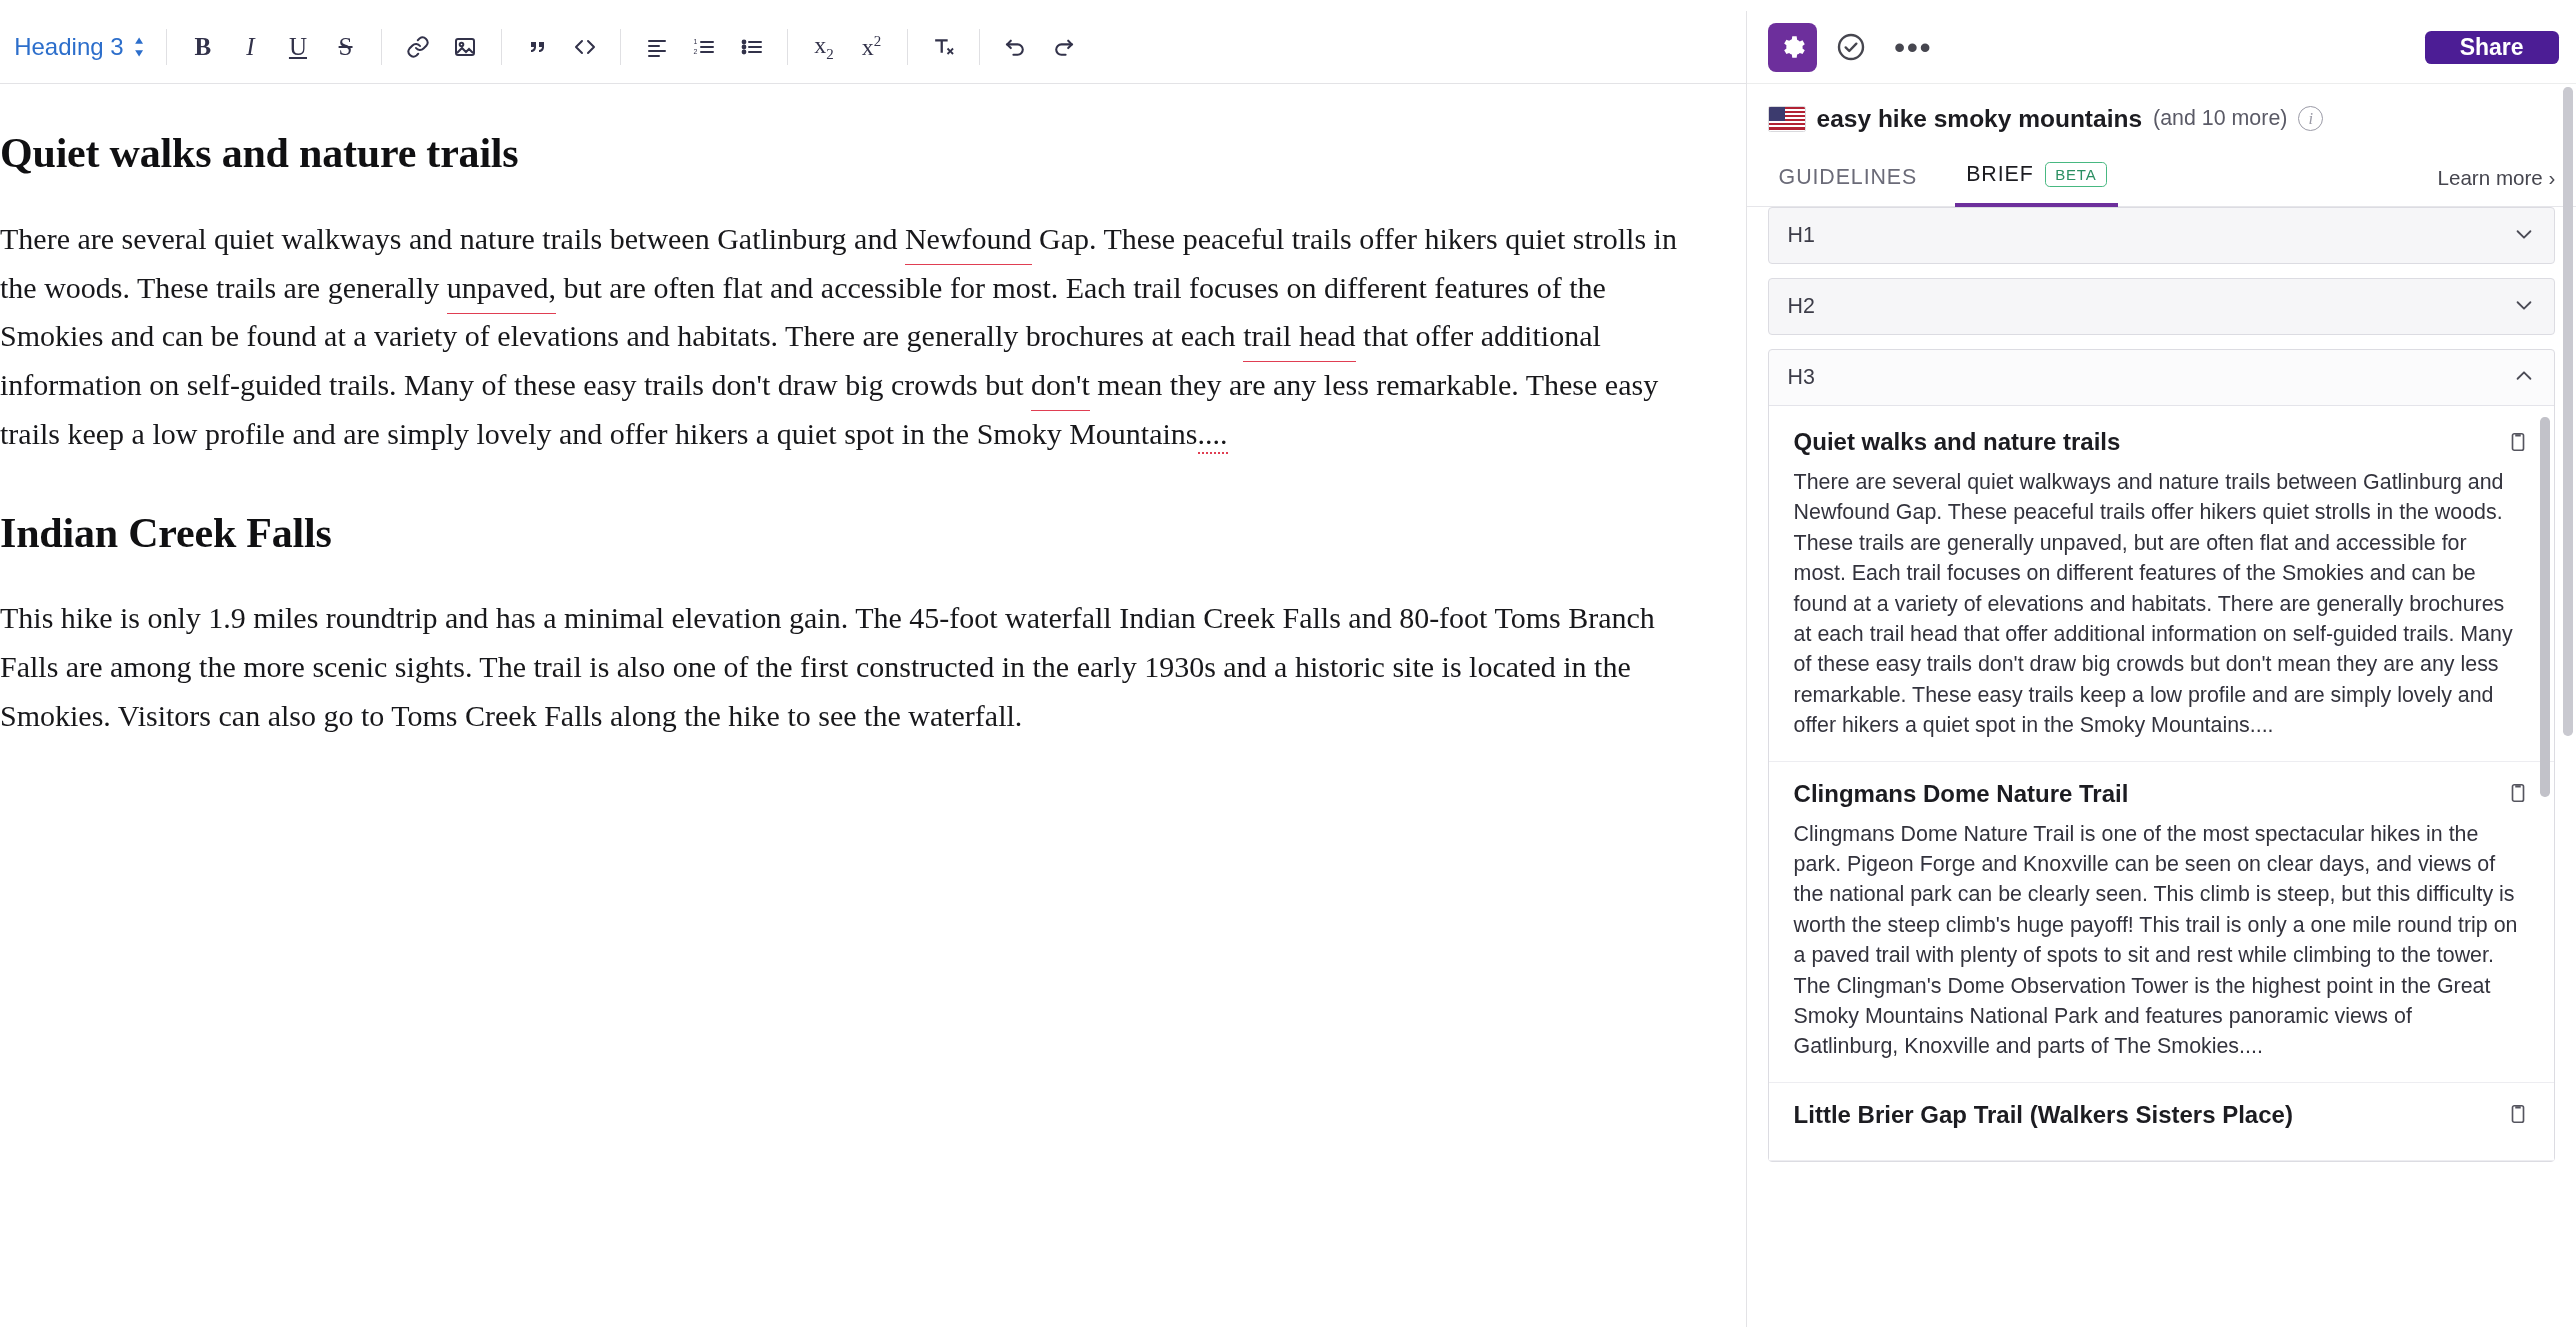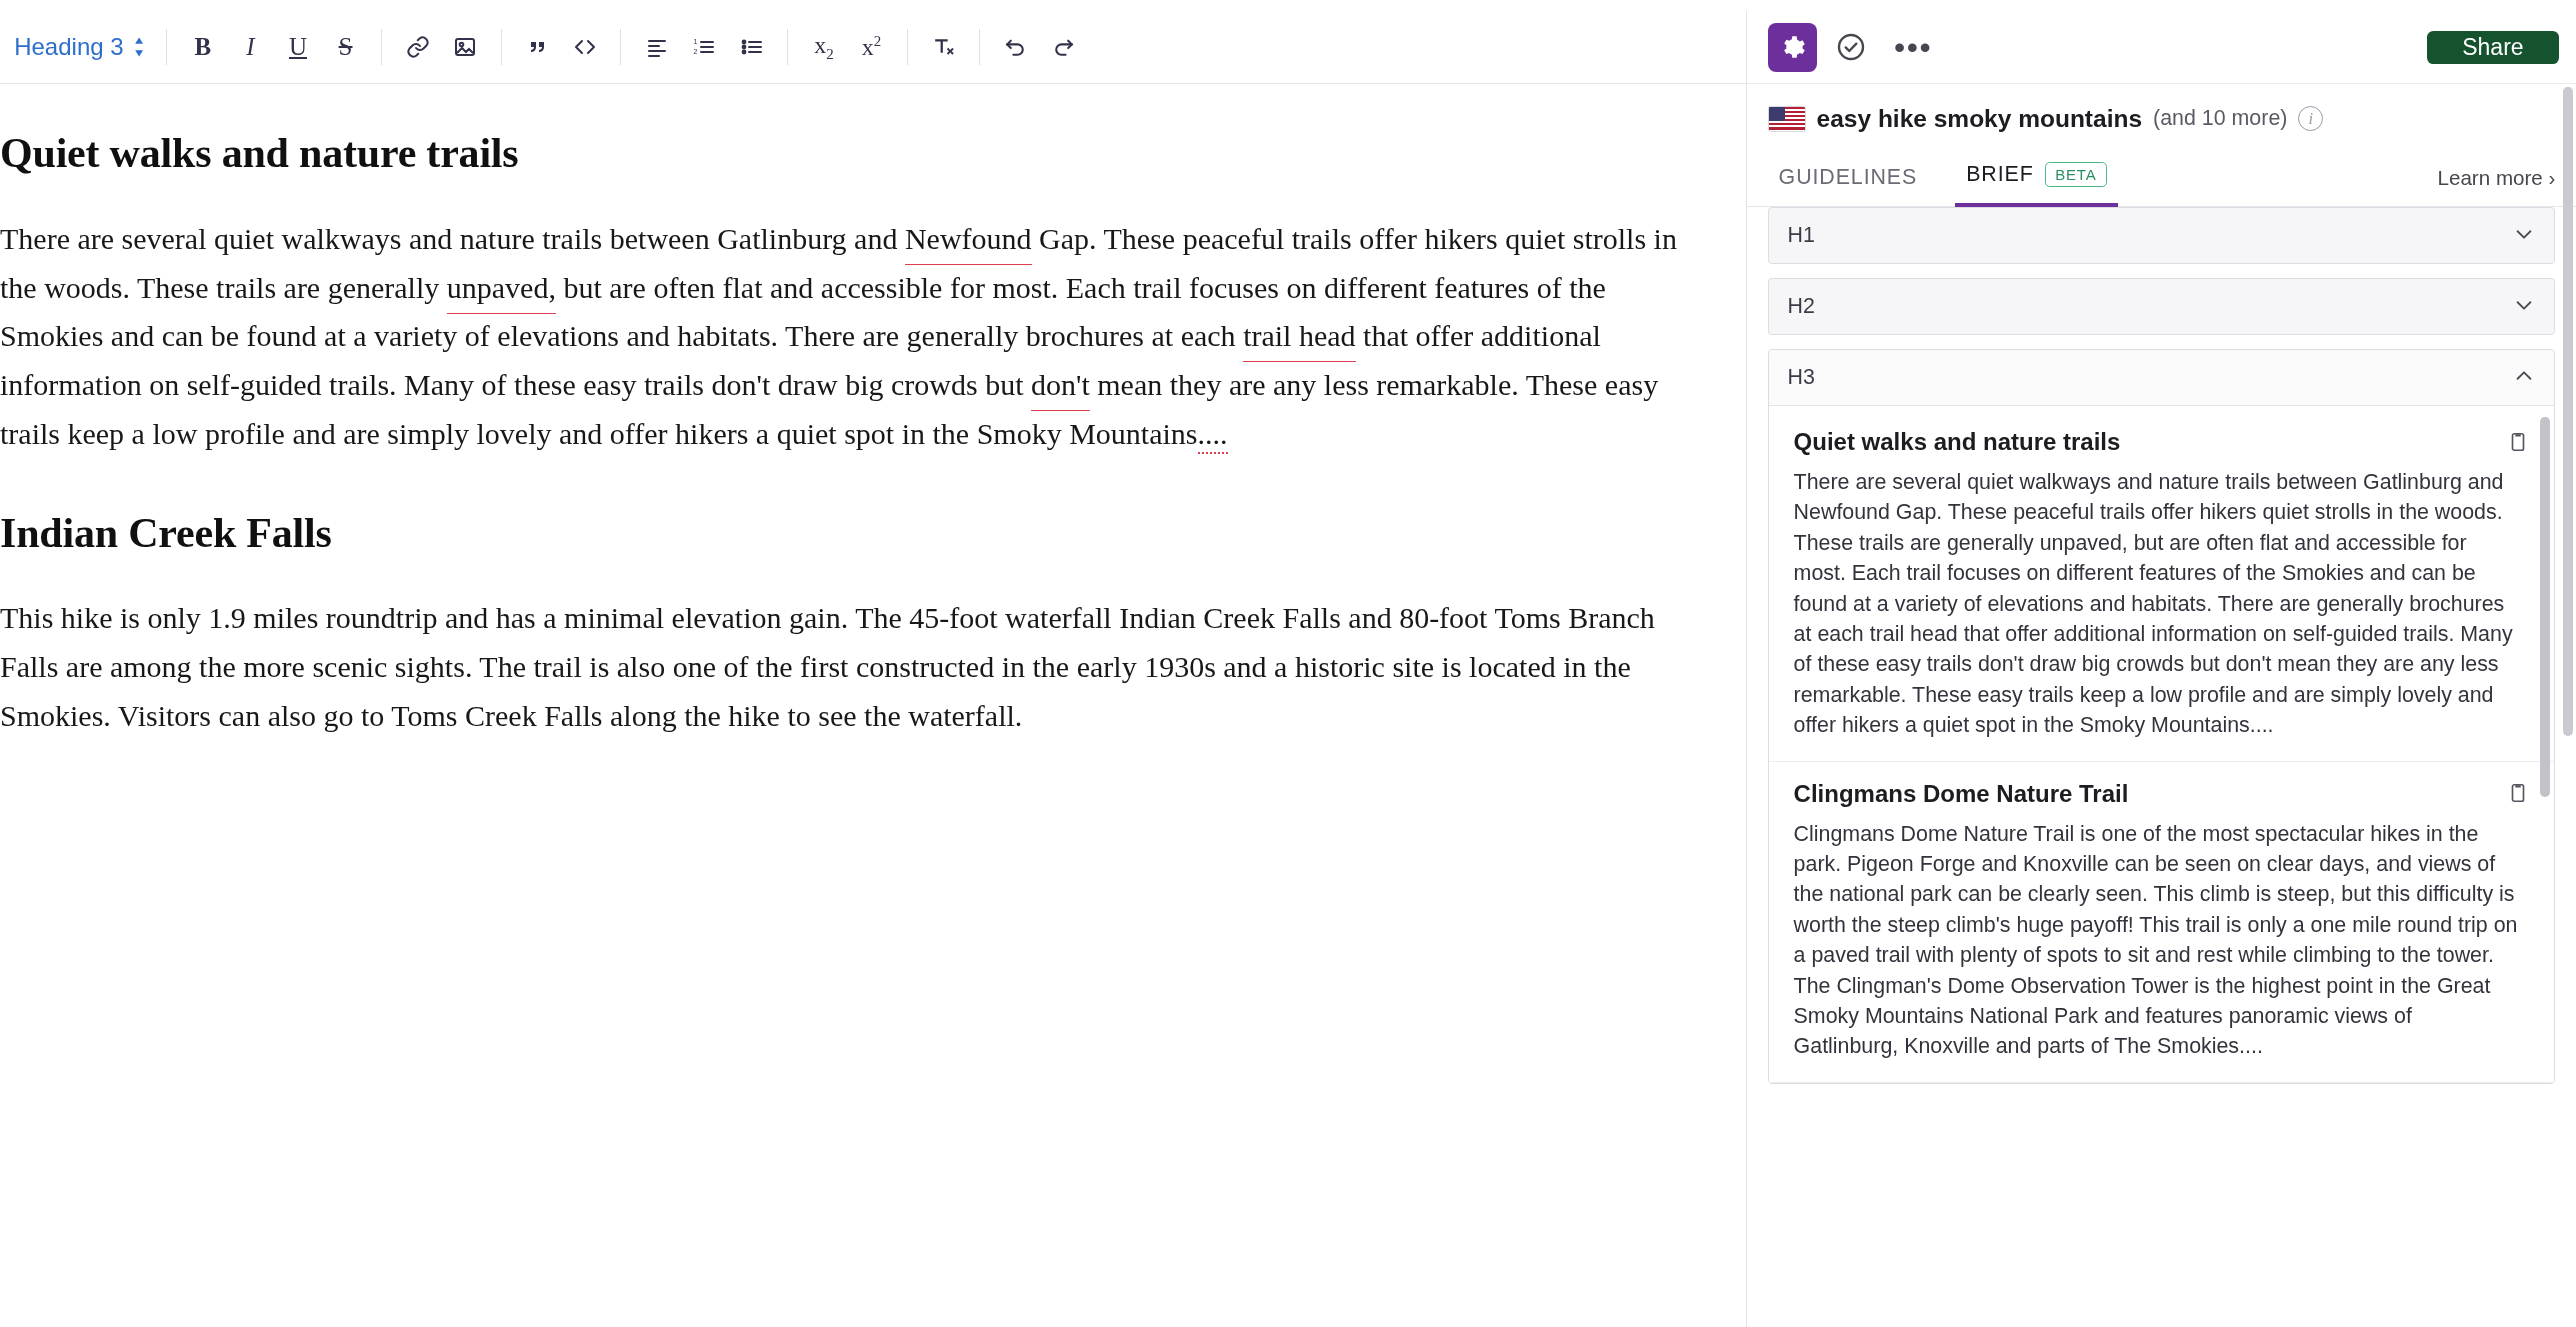--- a/index.html
+++ b/index.html
@@ -124,27 +124,27 @@
     border-radius: 6.3px;
   }
   .dots {
     font-size: 32px; color: #46464f; letter-spacing: 1.6px;
     line-height: 14.2px;
     cursor: pointer;
     padding: 0 8px;
   }
   .share-btn {
     margin-left: auto;
-    background: #14532d;
+    background: #4c1d95;
     color: #fff;
     font-size: 23px;
     padding: 3px 35px;
     border-radius: 6.3px;
     cursor: pointer;
-    font-weight: 400;
+    font-weight: 700;
   }
 
   .kw-row {
     display: flex;
     align-items: center;
     gap: 11px;
     padding: 20.6px 20.6px 19px 20.6px;
   }
   .flag {
     width: 38px; height: 26px;
@@ -525,20 +525,30 @@
           <div class="sugg-h">Clingmans Dome Nature Trail</div>
           <div class="sugg-p">Clingmans Dome Nature Trail is one of the most spectacular hikes in the park. Pigeon Forge and Knoxville can be seen on clear days, and views of the national park can be clearly seen. This climb is steep, but this difficulty is worth the steep climb's huge payoff! This trail is only a one mile round trip on a paved trail with plenty of spots to sit and rest while climbing to the tower. The Clingman's Dome Observation Tower is the highest point in the Great Smoky Mountains National Park and features panoramic views of Gatlinburg, Knoxville and parts of The Smokies....</div>
           <div class="copy-ico">
             <svg width="22" height="24" viewBox="0 0 24 24" fill="none" stroke="#55555f" stroke-width="1.8" stroke-linejoin="round">
                 <rect x="6" y="3" width="12" height="18" rx="2"></rect>
                 <path d="M9 3.5h6v2.5H9z" fill="#55555f" stroke="none"></path>
               </svg>
           </div>
         </div>
 
+        <div class="sugg">
+          <div class="sugg-h">Little Brier Gap Trail (Walkers Sisters Place)</div>
+          <div class="sugg-p"></div>
+          <div class="copy-ico">
+            <svg width="22" height="24" viewBox="0 0 24 24" fill="none" stroke="#55555f" stroke-width="1.8" stroke-linejoin="round">
+                <rect x="6" y="3" width="12" height="18" rx="2"></rect>
+                <path d="M9 3.5h6v2.5H9z" fill="#55555f" stroke="none"></path>
+              </svg>
+          </div>
+        </div>
 
         <div class="sb-thumb" style="top:11px;height:380px;"></div>
       </div>
     </div>
 
     <div class="page-sb"></div>
   </div>
 </div>
 
 

